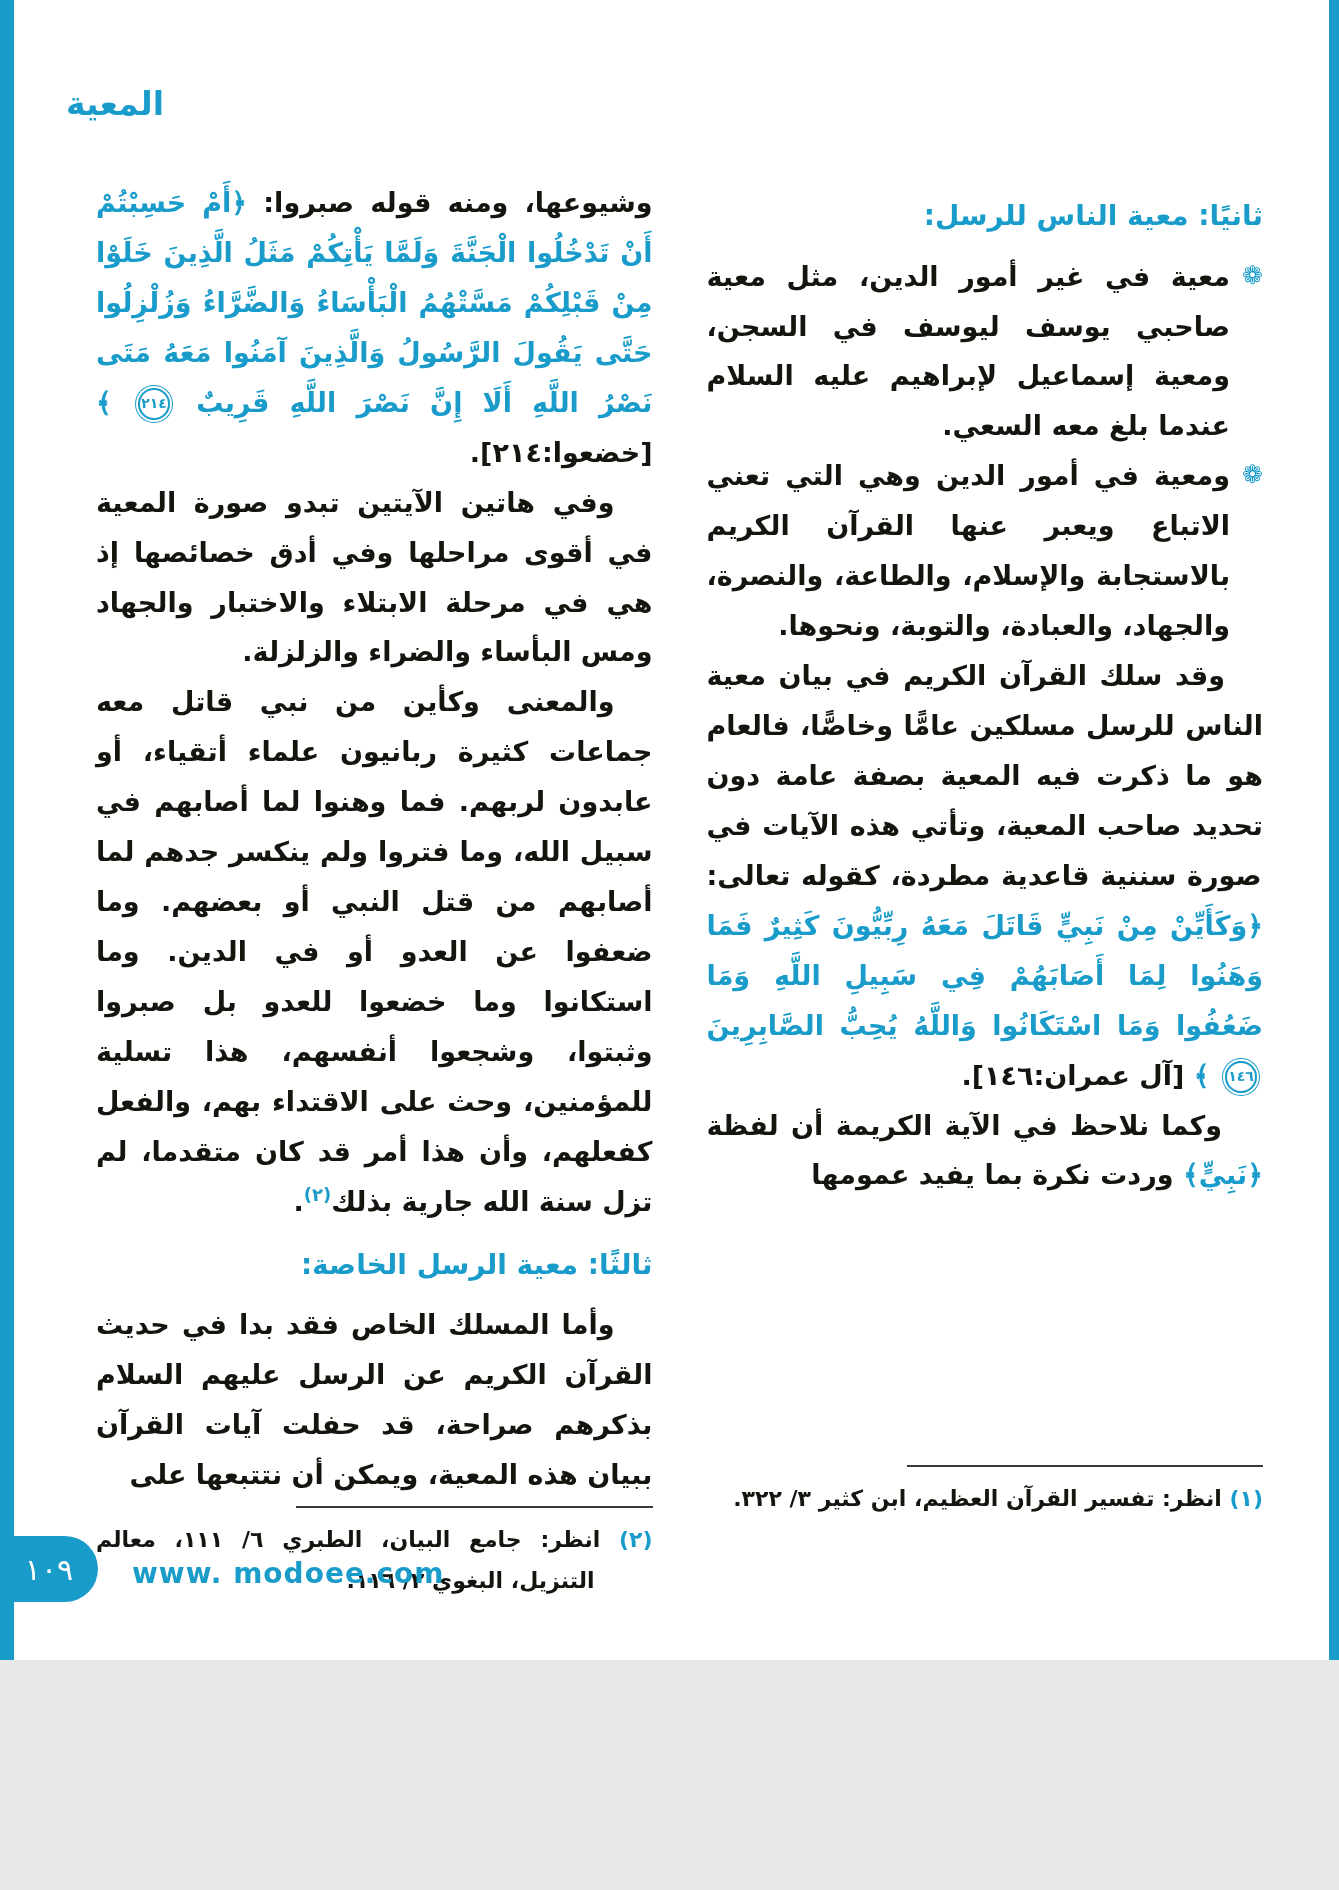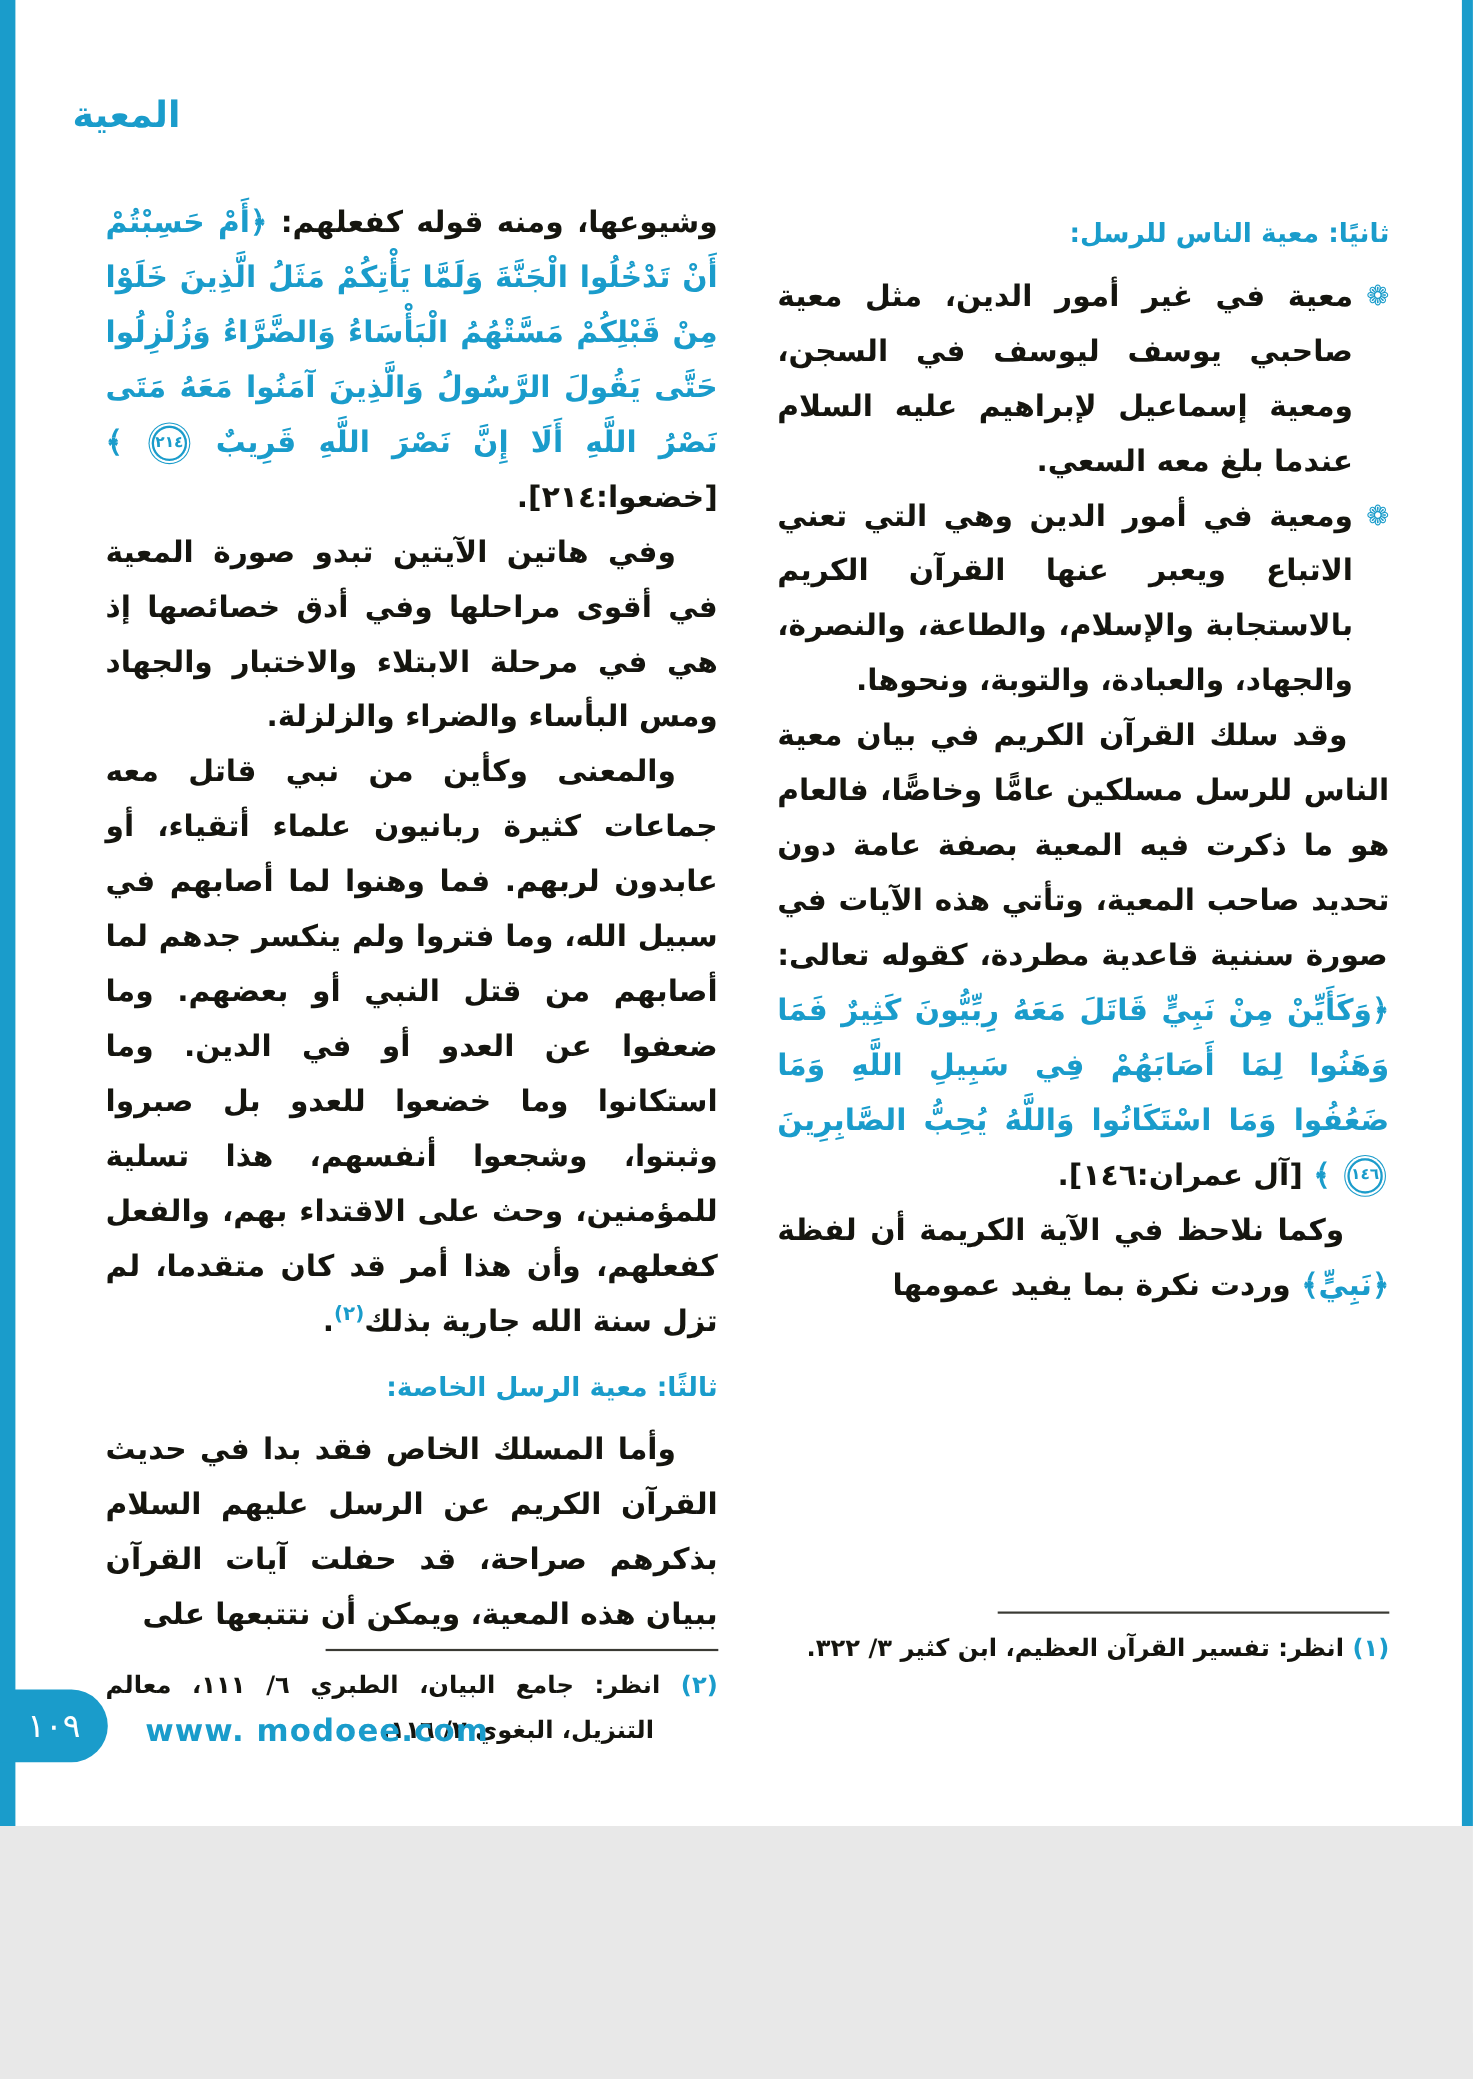--- a/index.html
+++ b/index.html
@@ -62,21 +62,21 @@
     color:var(--accent);
     font-size:14px;font-weight:700;
     vertical-align:middle;
     margin:0 6px;
     text-indent:0;
   }
 
   .heading{
     margin:14px 0 12px 0;
     color:var(--accent);
-    font-size:24px;font-weight:bold;
+    font-size:28px;font-weight:bold;
     line-height:1.7;
   }
 
   .bullet{
     display:flex;
     gap:12px;
     align-items:flex-start;
     margin:0;
   }
   .bullet-marker{
@@ -182,21 +182,21 @@
         <div class="fn-rule"></div>
         <p class="fn-line">
           <span class="fn-num">(١)</span><span> انظر: تفسير القرآن العظيم، ابن كثير ٣/ ٣٢٢.</span>
         </p>
       </div>
     </div>
 
     <div class="column">
 
       <p class="para">
-        <span>وشيوعها، ومنه قوله كفعلهم: </span>
+        <span>وشيوعها، ومنه قوله صبروا: </span>
         <span class="quran">﴿أَمْ حَسِبْتُمْ أَنْ تَدْخُلُوا الْجَنَّةَ وَلَمَّا يَأْتِكُمْ مَثَلُ الَّذِينَ خَلَوْا مِنْ قَبْلِكُمْ مَسَّتْهُمُ الْبَأْسَاءُ وَالضَّرَّاءُ وَزُلْزِلُوا حَتَّى يَقُولَ الرَّسُولُ وَالَّذِينَ آمَنُوا مَعَهُ مَتَى نَصْرُ اللَّهِ أَلَا إِنَّ نَصْرَ اللَّهِ قَرِيبٌ</span>
         <span class="ayah-num">٢١٤</span>
         <span class="quran">﴾</span>
         <span class="ref"> [خضعوا:٢١٤].</span>
       </p>
 
       <p class="para indent">وفي هاتين الآيتين تبدو صورة المعية في أقوى مراحلها وفي أدق خصائصها إذ هي في مرحلة الابتلاء والاختبار والجهاد ومس البأساء والضراء والزلزلة.</p>
 
       <p class="para indent">
         <span>والمعنى وكأين من نبي قاتل معه جماعات كثيرة ربانيون علماء أتقياء، أو عابدون لربهم. فما وهنوا لما أصابهم في سبيل الله، وما فتروا ولم ينكسر جدهم لما أصابهم من قتل النبي أو بعضهم. وما ضعفوا عن العدو أو في الدين. وما استكانوا وما خضعوا للعدو بل صبروا وثبتوا، وشجعوا أنفسهم، هذا تسلية للمؤمنين، وحث على الاقتداء بهم، والفعل كفعلهم، وأن هذا أمر قد كان متقدما، لم تزل سنة الله جارية بذلك</span><span class="fn-ref">(٢)</span><span>.</span>

